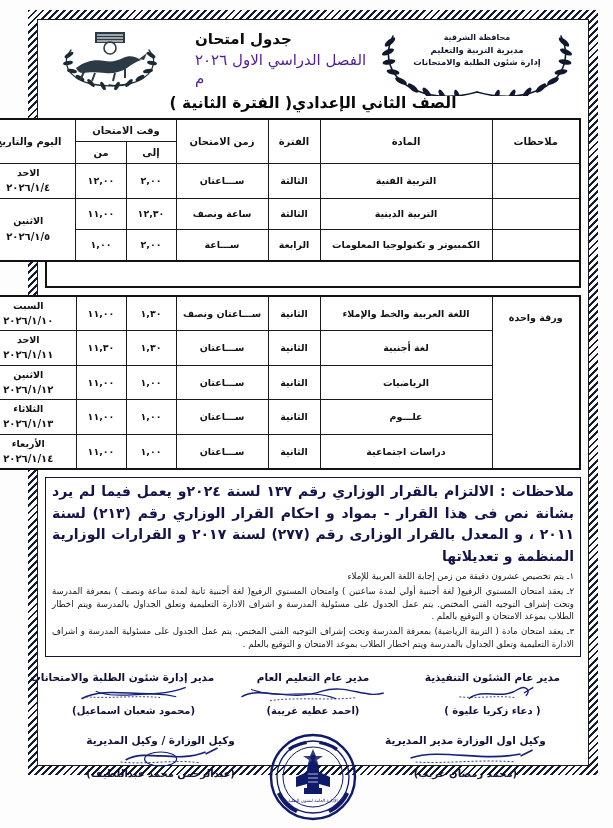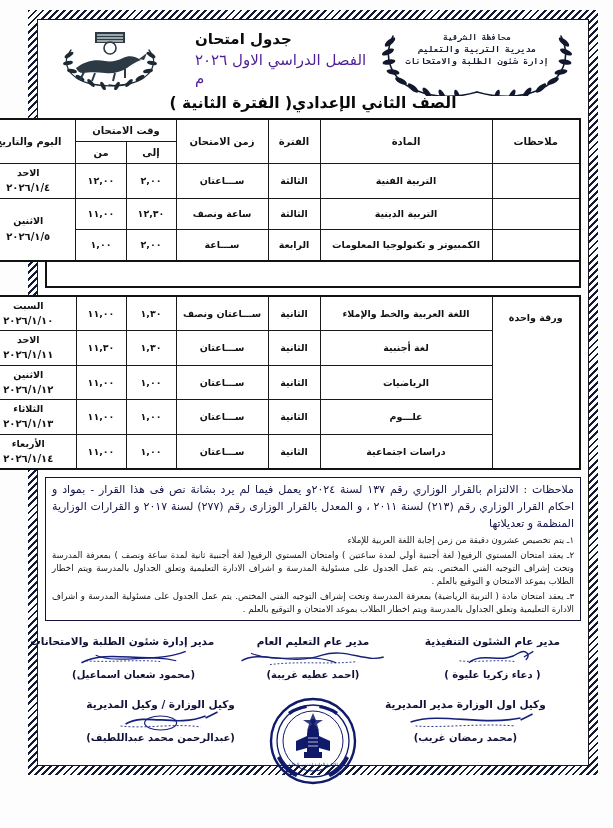--- a/index.html
+++ b/index.html
@@ -50,21 +50,20 @@
   .hdr {
     position: relative;
     height: 76px;
   }
   .hdr-right {
     position: absolute;
     right: 6px;
     top: 2px;
     width: 196px;
     text-align: center;
-    font-family: Liberation Mono, monospace;
   }
   .wreath {
     position: relative;
     display: block;
     width: 196px;
     height: 70px;
   }
   .wreath svg { position: absolute; inset: 0; }
   .dept-lines {
     position: absolute;
@@ -167,22 +166,22 @@
   .tbl2-wrap { margin-top: 7px; }
 
   
   .notes {
     margin-top: 7px;
     border: 1.6px solid #15153a;
     padding: 3px 6px 5px 6px;
     background: #fff;
   }
   .note-head {
-    font-size: 11px;
-    font-weight: normal;
+    font-size: 14px;
+    font-weight: bold;
     color: #13134a;
     line-height: 1.55;
     text-align: justify;
   }
   .note-item {
     font-size: 8.6px;
     color: #141414;
     line-height: 1.5;
     margin-top: 2px;
     text-align: justify;

